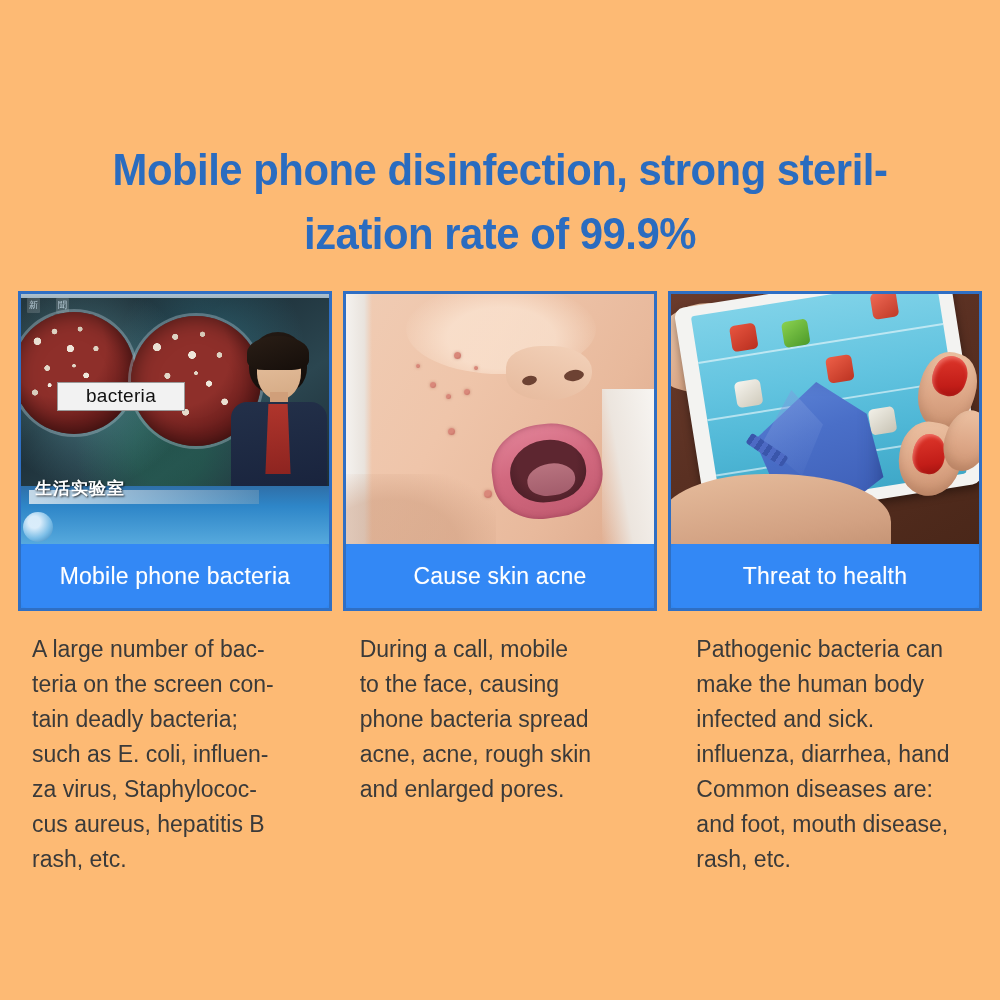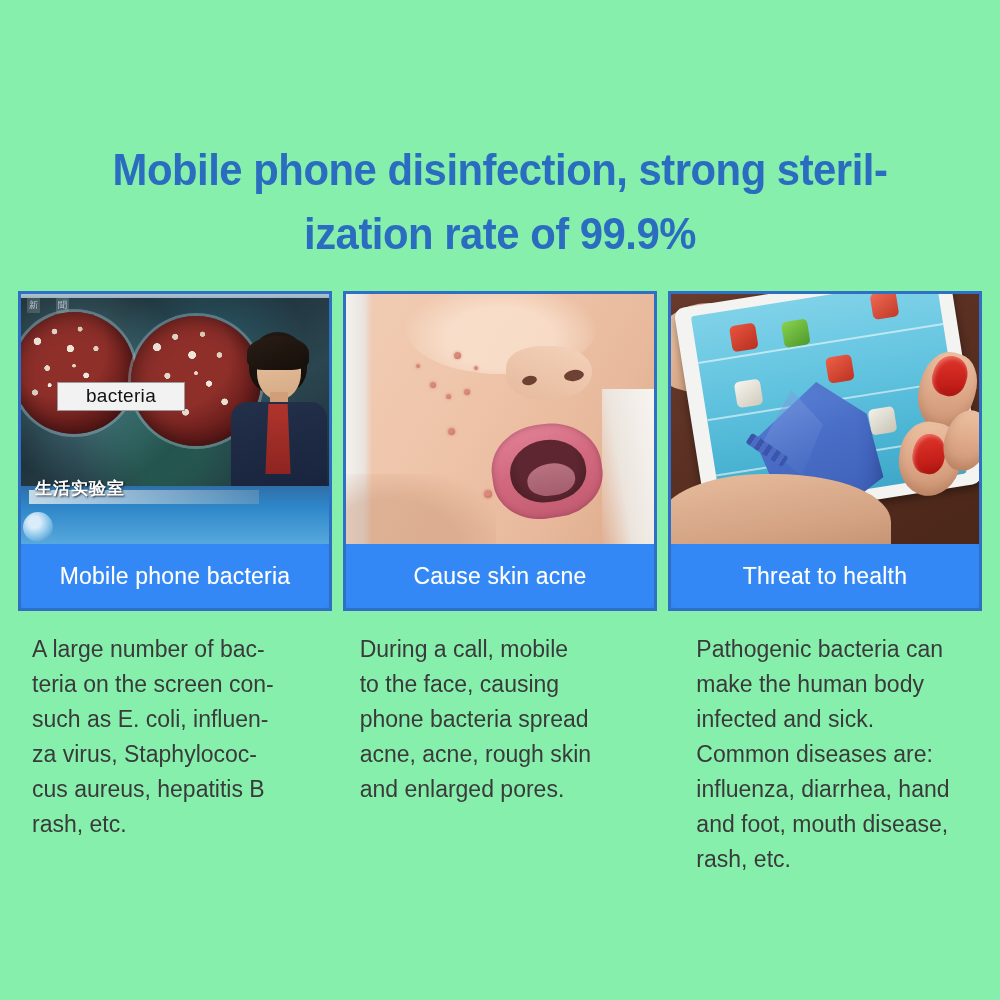--- a/index.html
+++ b/index.html
@@ -10,21 +10,21 @@
     width: 1000px;
     height: 1000px;
     background: #ffffff;
     font-family: "Liberation Sans", sans-serif;
     overflow: hidden;
   }
   #page {
     position: relative;
     width: 1000px;
     height: 1000px;
-    background: #86efac;
+    background: #fdba74;
     box-sizing: border-box;
   }
 
   
   #headline {
     position: absolute;
     left: 0;
     top: 138px;
     width: 1000px;
     text-align: center;
@@ -565,39 +565,40 @@
       <div class="panel-caption">Threat to health</div>
     </div>
 
   </div>
 
   <div id="text-row">
 
     <div class="text-col" id="text-col-1">
       <span class="tline">A large number of bac-</span>
       <span class="tline">teria on the screen con-</span>
+      <span class="tline">tain deadly bacteria;</span>
       <span class="tline">such as E. coli, influen-</span>
       <span class="tline">za virus, Staphylococ-</span>
       <span class="tline">cus aureus, hepatitis B</span>
       <span class="tline">rash, etc.</span>
     </div>
 
     <div class="text-col" id="text-col-2">
       <span class="tline">During a call, mobile</span>
       <span class="tline">to the face, causing</span>
       <span class="tline">phone bacteria spread</span>
       <span class="tline">acne, acne, rough skin</span>
       <span class="tline">and enlarged pores.</span>
     </div>
 
     <div class="text-col" id="text-col-3">
       <span class="tline">Pathogenic bacteria can</span>
       <span class="tline">make the human body</span>
       <span class="tline">infected and sick.</span>
+      <span class="tline">influenza, diarrhea, hand</span>
       <span class="tline">Common diseases are:</span>
-      <span class="tline">influenza, diarrhea, hand</span>
       <span class="tline">and foot, mouth disease,</span>
       <span class="tline">rash, etc.</span>
     </div>
 
   </div>
 
 </div>
 
 </body></html>

